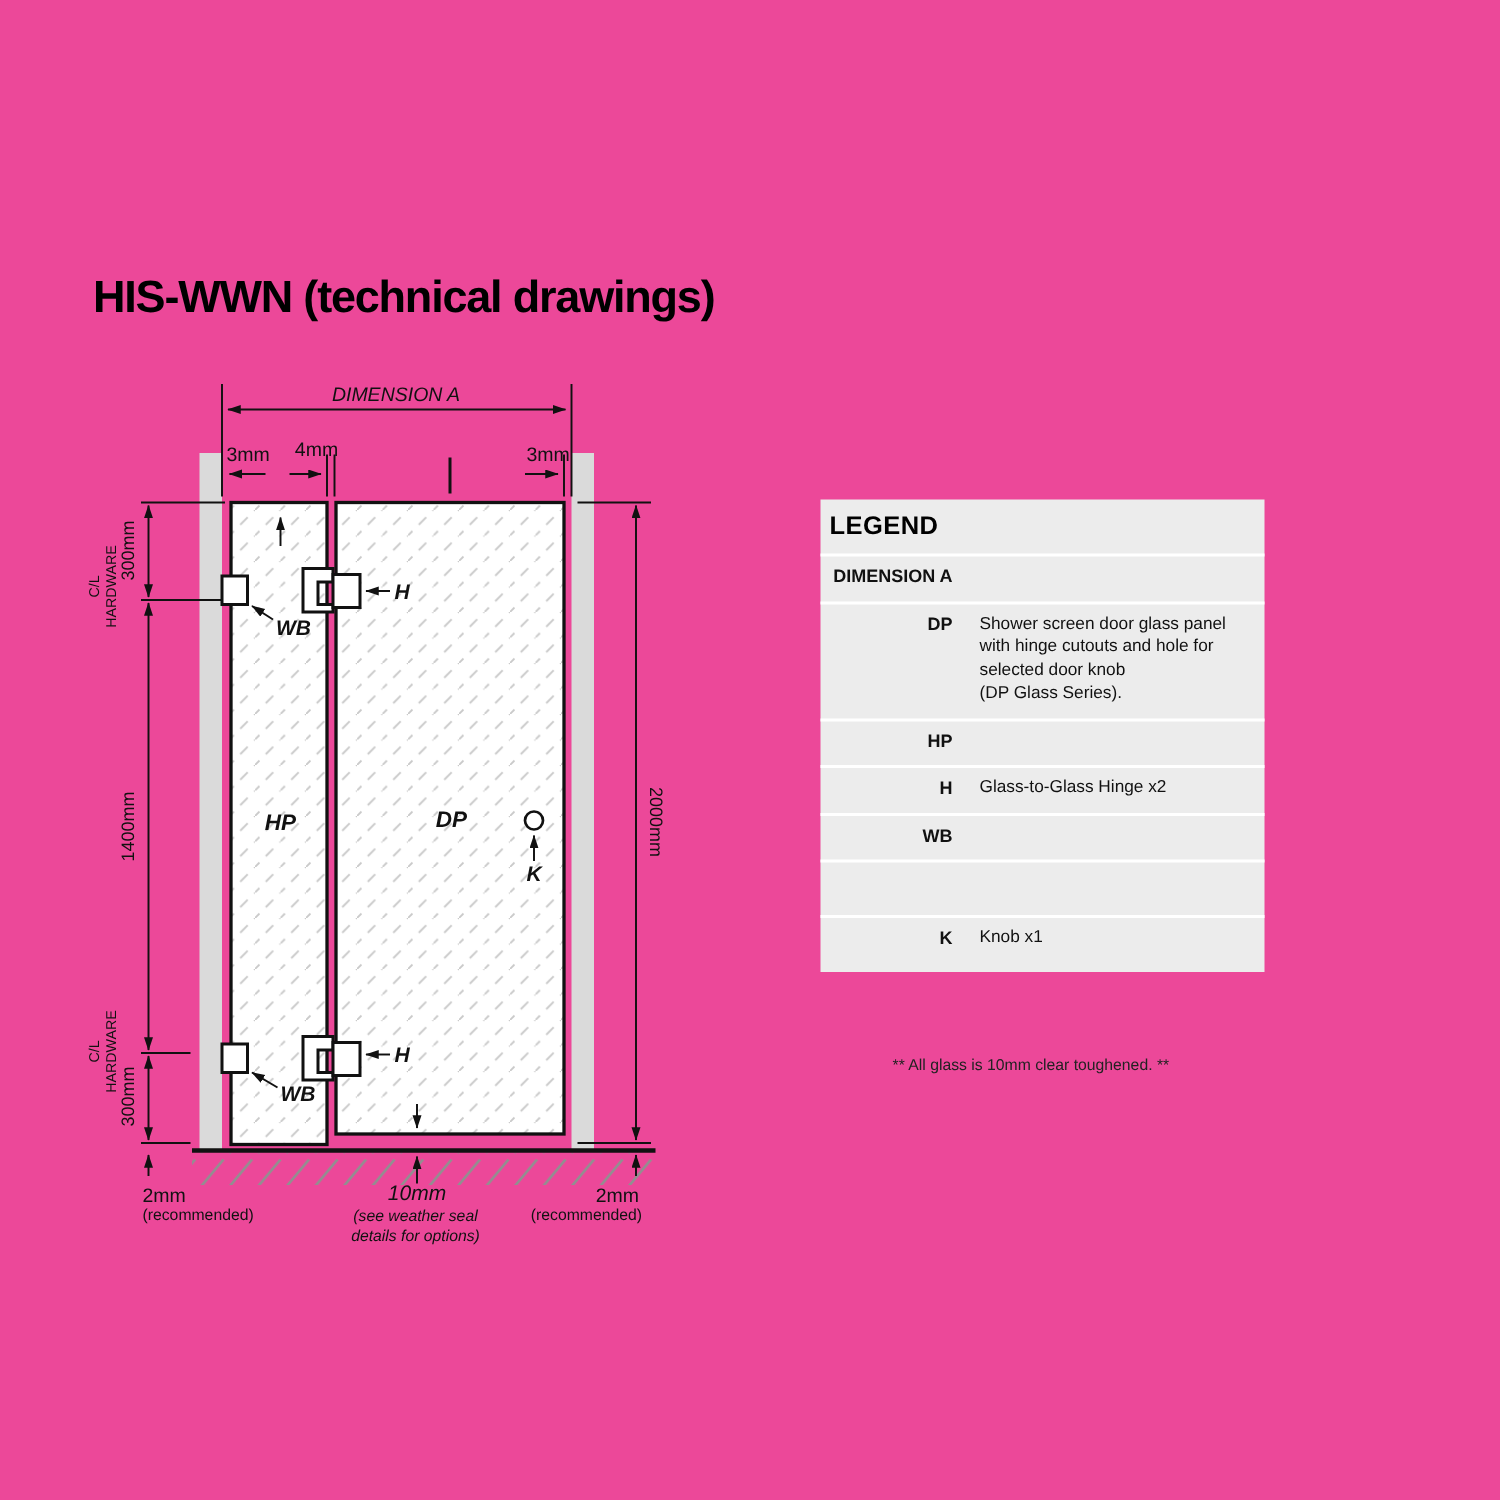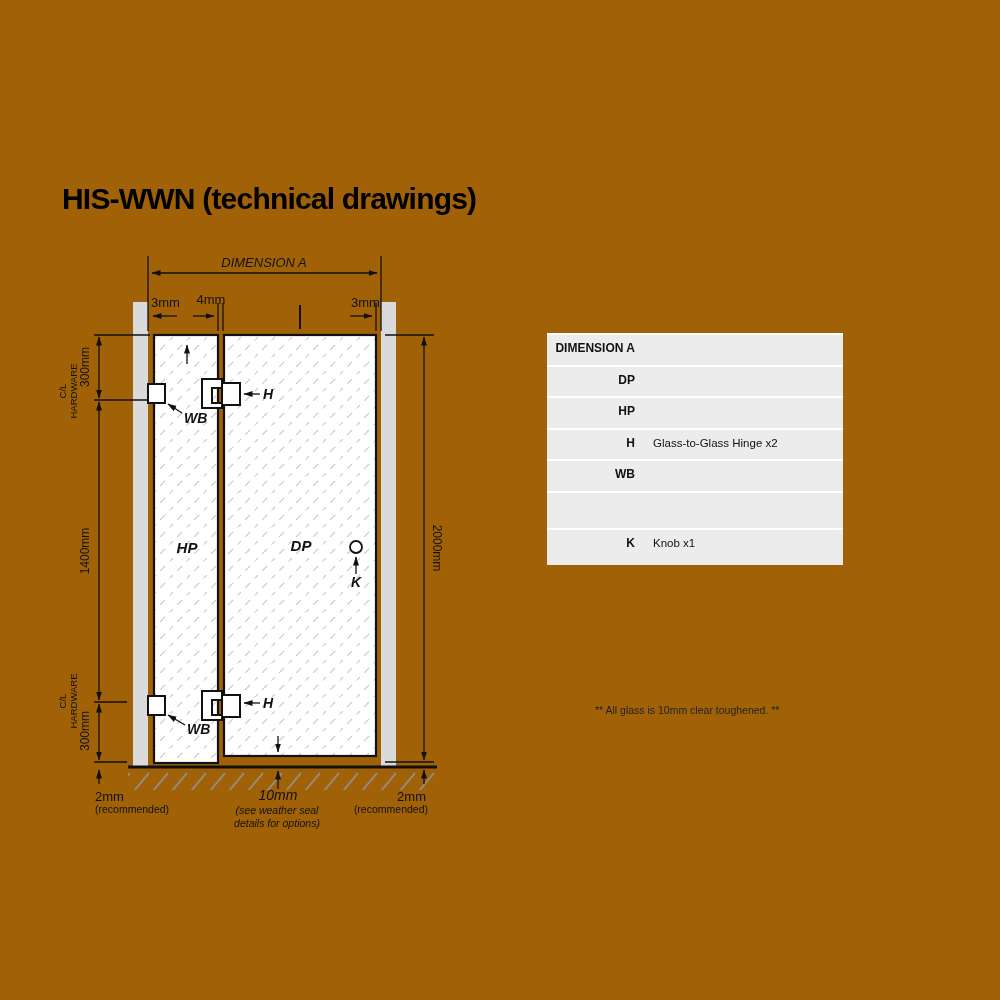--- a/index.html
+++ b/index.html
@@ -1,16 +1,16 @@
 <!DOCTYPE html>
 <html><head>
 <meta charset="utf-8">
 <style>
   html,body{margin:0;padding:0;background:#fff;}
-  #page{position:relative;width:1000px;height:1000px;background:#a16207;overflow:hidden;
+  #page{position:relative;width:1000px;height:1000px;background:#ec4899;overflow:hidden;
         font-family:"Liberation Sans",sans-serif;color:#111;}
   
   #title{position:absolute;left:62px;top:182px;margin:0;font-size:30px;font-weight:700;
          letter-spacing:-0.8px;color:#000;white-space:nowrap;}
   
   #drawing{position:absolute;left:50px;top:240px;width:420px;height:600px;}
   #drawing text{font-family:"Liberation Sans",sans-serif;fill:#111;}
   .t-dim{font-size:13px;}
   .t-sm{font-size:10.5px;}
   .t-rot{font-size:12px;}
@@ -130,27 +130,34 @@
 
     <circle cx="356" cy="547" r="6" fill="#fff" stroke="#111" stroke-width="1.8"></circle>
     <line class="ln" x1="356" y1="574" x2="356" y2="557" marker-end="url(#ah)"></line>
     <text class="t-lbl" x="356" y="587" text-anchor="middle">K</text>
 
     <text class="t-panel" x="187" y="553" text-anchor="middle">HP</text>
     <text class="t-panel" x="301" y="551" text-anchor="middle">DP</text>
   </svg>
 
   <div id="legend">
+    <div class="ltitle">LEGEND</div>
 
     <div class="lrow">
       <div class="term">DIMENSION A</div>
     </div>
 
     <div class="lrow">
       <div class="term">DP</div>
+      <div class="desc">
+        <span class="dline">Shower screen door glass panel</span>
+        <span class="dline">with hinge cutouts and hole for</span>
+        <span class="dline">selected door knob</span>
+        <span class="dline">(DP Glass Series).</span>
+      </div>
     </div>
 
     <div class="lrow">
       <div class="term">HP</div>
     </div>
 
     <div class="lrow">
       <div class="term">H</div>
       <div class="desc">
         <span class="dline">Glass-to-Glass Hinge x2</span>

